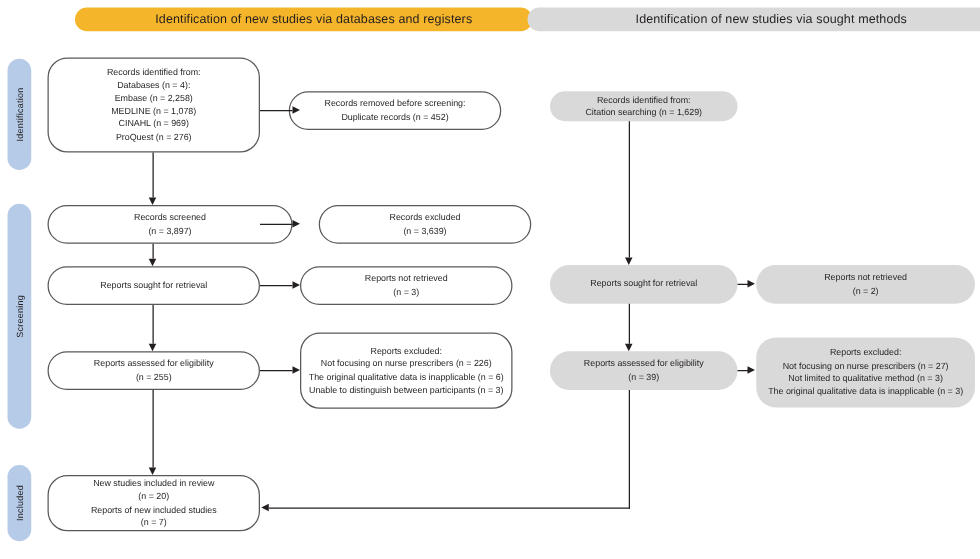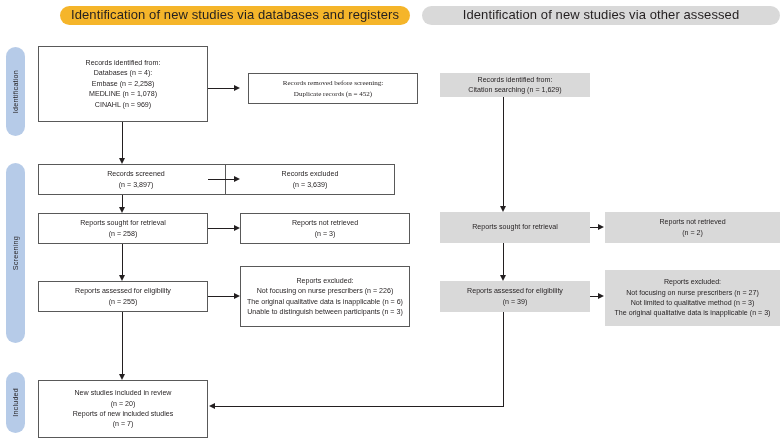--- a/index.html
+++ b/index.html
@@ -16,25 +16,26 @@
     overflow: hidden;
   }
 
   
   .banner {
     position: absolute;
     border-radius: 10px;
     display: flex;
     align-items: center;
     justify-content: center;
-    font-size: 13px;
+    font-size: 10px;
     color: #231f20;
     letter-spacing: .1px;
     text-align: center;
     line-height: 1.1;
+    padding-left: 16px;
   }
   #banner-databases {
     left: 60px; top: 6px; width: 350px; height: 19px;
     background: #f5b52a;
   }
   #banner-other {
     left: 422px; top: 6px; width: 358px; height: 19px;
     background: #d9d9d9;
   }
 
@@ -66,43 +67,44 @@
     position: absolute;
     box-sizing: border-box;
     display: flex;
     align-items: center;
     justify-content: center;
     text-align: center;
     font-size: 7.1px;
     line-height: 1.48;
     color: #231f20;
     padding: 2px 4px;
+    border-radius: 16px;
   }
   .box.white {
     background: #ffffff;
     border: 1px solid #595959;
   }
   .box.grey {
     background: #d9d9d9;
     border: none;
   }
   .box .lines { width: 100%; }
   .box .lines div { white-space: nowrap; }
   .box.wrap .lines div { white-space: normal; }
 
   
   #box-records-identified   { left: 38px;  top: 46px;  width: 170px; height: 76px; }
-  #box-records-removed      { left: 248px; top: 73px;  width: 170px; height: 31px; font-family: Liberation Serif, serif; }
+  #box-records-removed      { left: 231px; top: 73px;  width: 170px; height: 31px; }
   #box-records-screened     { left: 38px;  top: 164px; width: 196px; height: 31px; }
-  #box-records-excluded     { left: 225px; top: 164px; width: 170px; height: 31px; }
+  #box-records-excluded     { left: 255px; top: 164px; width: 170px; height: 31px; }
   #box-reports-sought       { left: 38px;  top: 213px; width: 170px; height: 31px; }
   #box-reports-not-retr     { left: 240px; top: 213px; width: 170px; height: 31px; }
   #box-reports-assessed     { left: 38px;  top: 281px; width: 170px; height: 31px; }
   #box-reports-excluded     { left: 240px; top: 266px; width: 170px; height: 61px; }
-  #box-new-studies          { left: 38px;  top: 380px; width: 170px; height: 58px; }
+  #box-new-studies          { left: 38px;  top: 380px; width: 170px; height: 45px; }
 
   
   #box-citation             { left: 440px; top: 73px;  width: 150px; height: 24px; }
   #box-r-reports-sought     { left: 440px; top: 212px; width: 150px; height: 31px; }
   #box-r-reports-not-retr   { left: 605px; top: 212px; width: 175px; height: 31px; }
   #box-r-reports-assessed   { left: 440px; top: 281px; width: 150px; height: 31px; }
   #box-r-reports-excluded   { left: 605px; top: 270px; width: 175px; height: 56px; }
 
   
   .ln {
@@ -134,40 +136,41 @@
 </style>
 </head>
 <body>
 
 <div id="page">
 
   <div class="banner" id="banner-databases">
     <span>Identification of new studies via databases and registers</span>
   </div>
   <div class="banner" id="banner-other">
-    <span>Identification of new studies via other assessed</span>
+    <span>Identification of new studies via sought methods</span>
   </div>
 
   <div class="stage-pill" id="stage-identification">
     <span>Identification</span>
   </div>
   <div class="stage-pill" id="stage-screening">
     <span>Screening</span>
   </div>
   <div class="stage-pill" id="stage-included">
     <span>Included</span>
   </div>
 
   <div class="box white" id="box-records-identified">
     <div class="lines">
       <div>Records identified from:</div>
       <div>Databases (n = 4):</div>
       <div>Embase (n = 2,258)</div>
       <div>MEDLINE (n = 1,078)</div>
       <div>CINAHL (n = 969)</div>
+      <div>ProQuest (n = 276)</div>
     </div>
   </div>
 
   <div class="box white" id="box-records-removed">
     <div class="lines">
       <div>Records removed before screening:</div>
       <div>Duplicate records (n = 452)</div>
     </div>
   </div>
 
@@ -181,21 +184,20 @@
   <div class="box white" id="box-records-excluded">
     <div class="lines">
       <div>Records excluded</div>
       <div>(n = 3,639)</div>
     </div>
   </div>
 
   <div class="box white" id="box-reports-sought">
     <div class="lines">
       <div>Reports sought for retrieval</div>
-      <div>(n = 258)</div>
     </div>
   </div>
 
   <div class="box white" id="box-reports-not-retr">
     <div class="lines">
       <div>Reports not retrieved</div>
       <div>(n = 3)</div>
     </div>
   </div>
 

